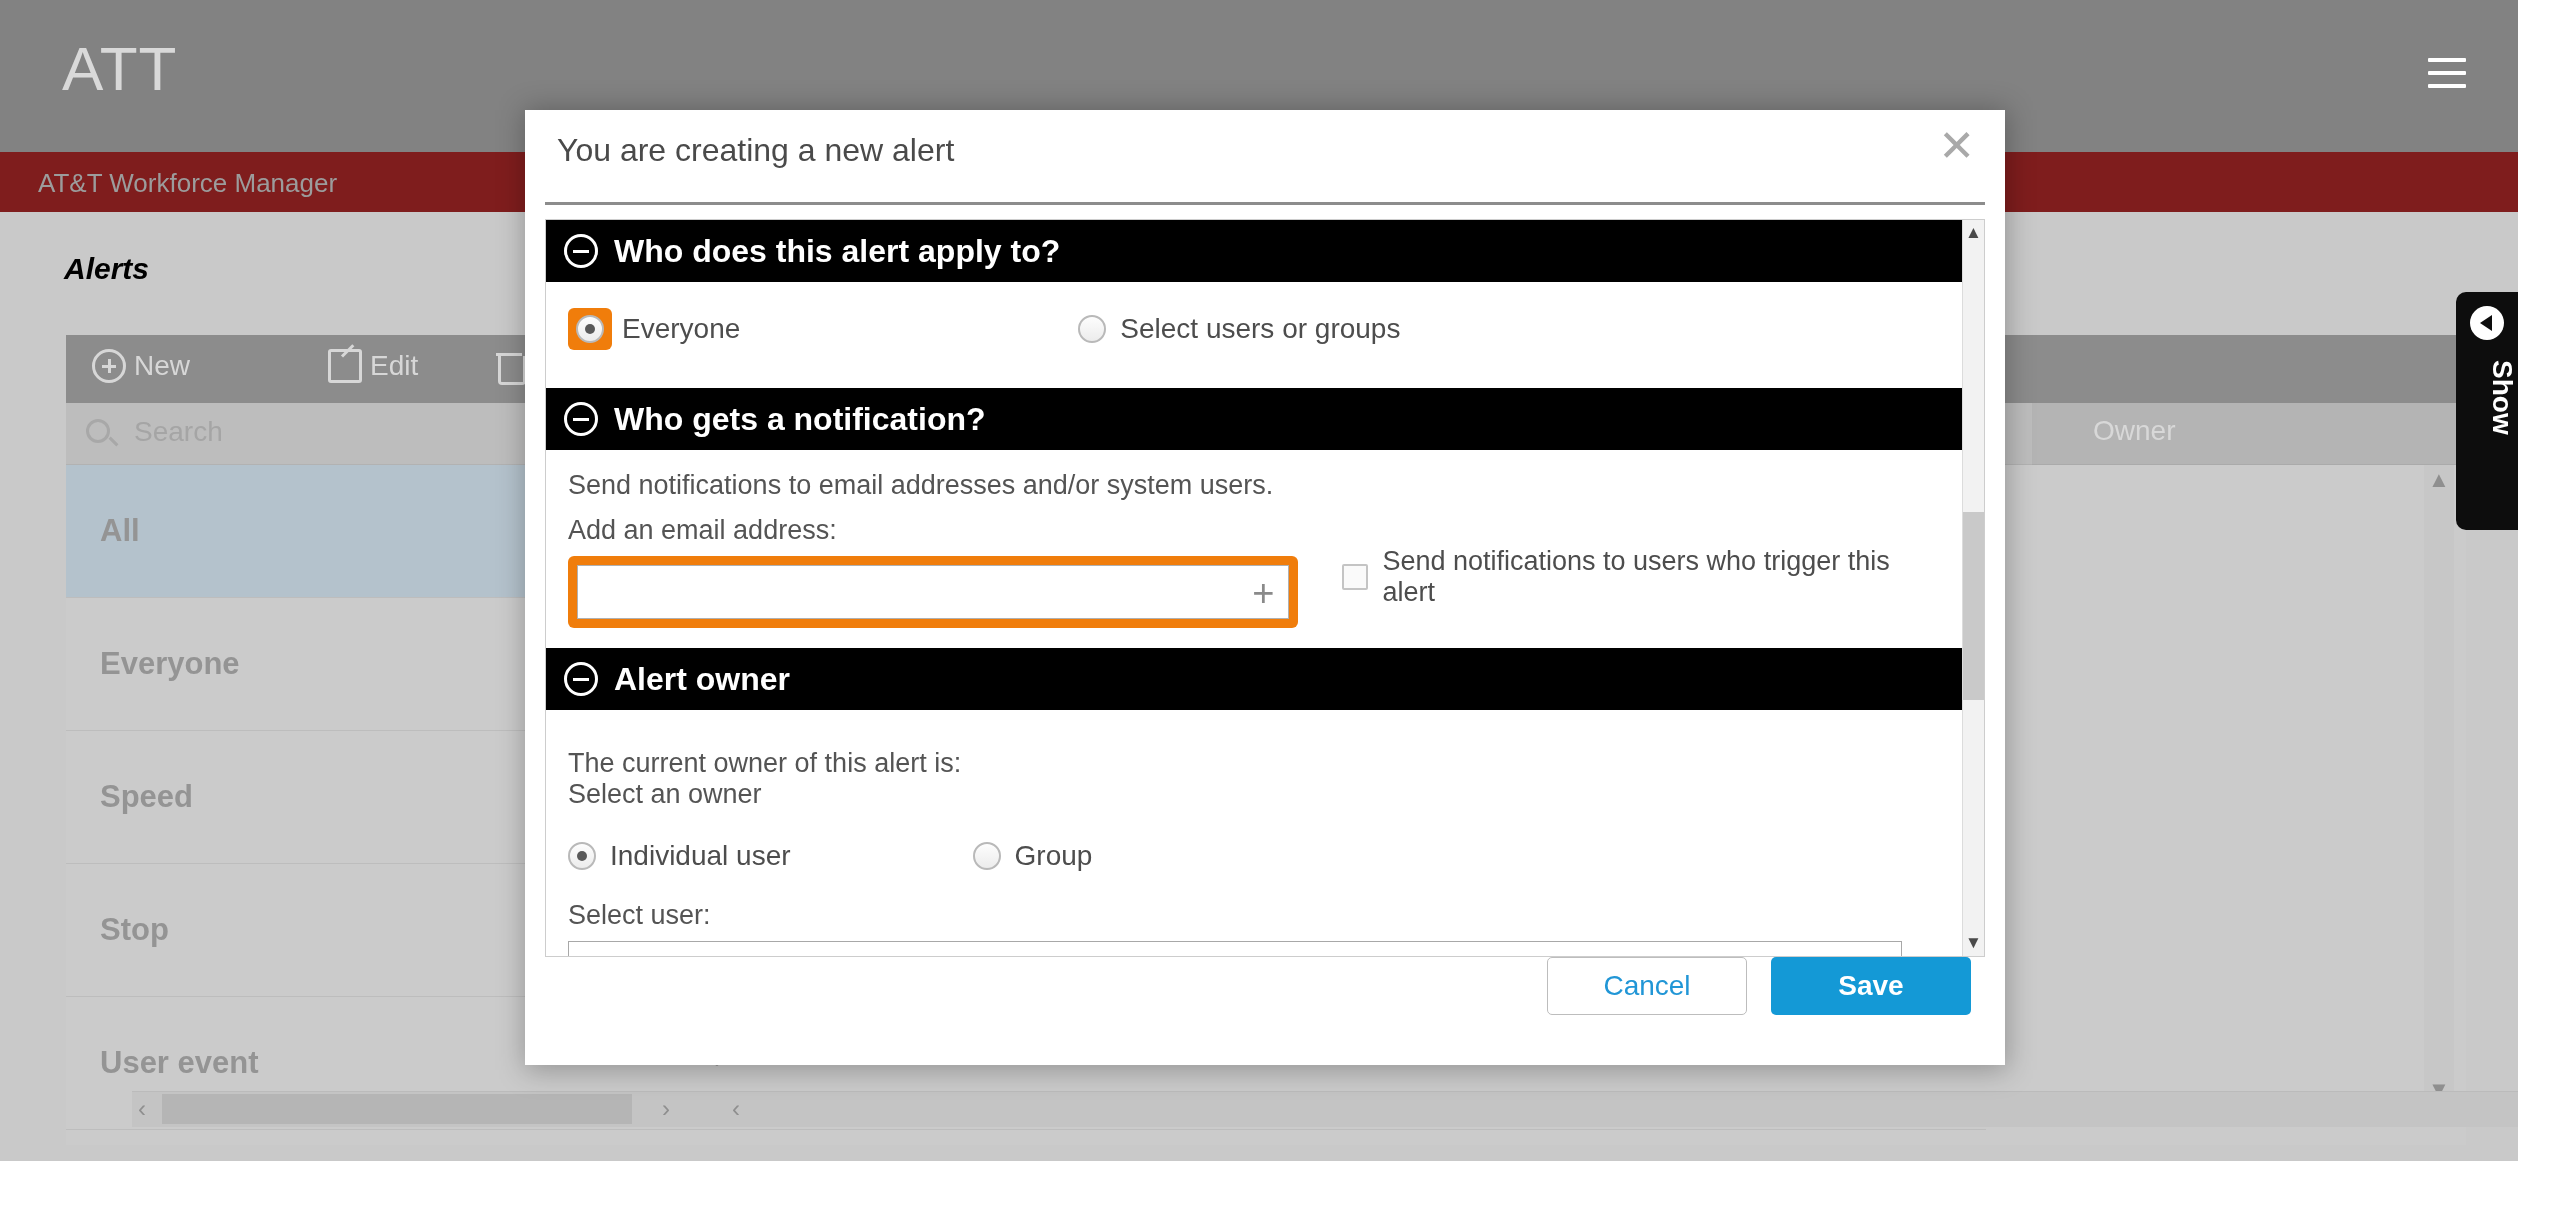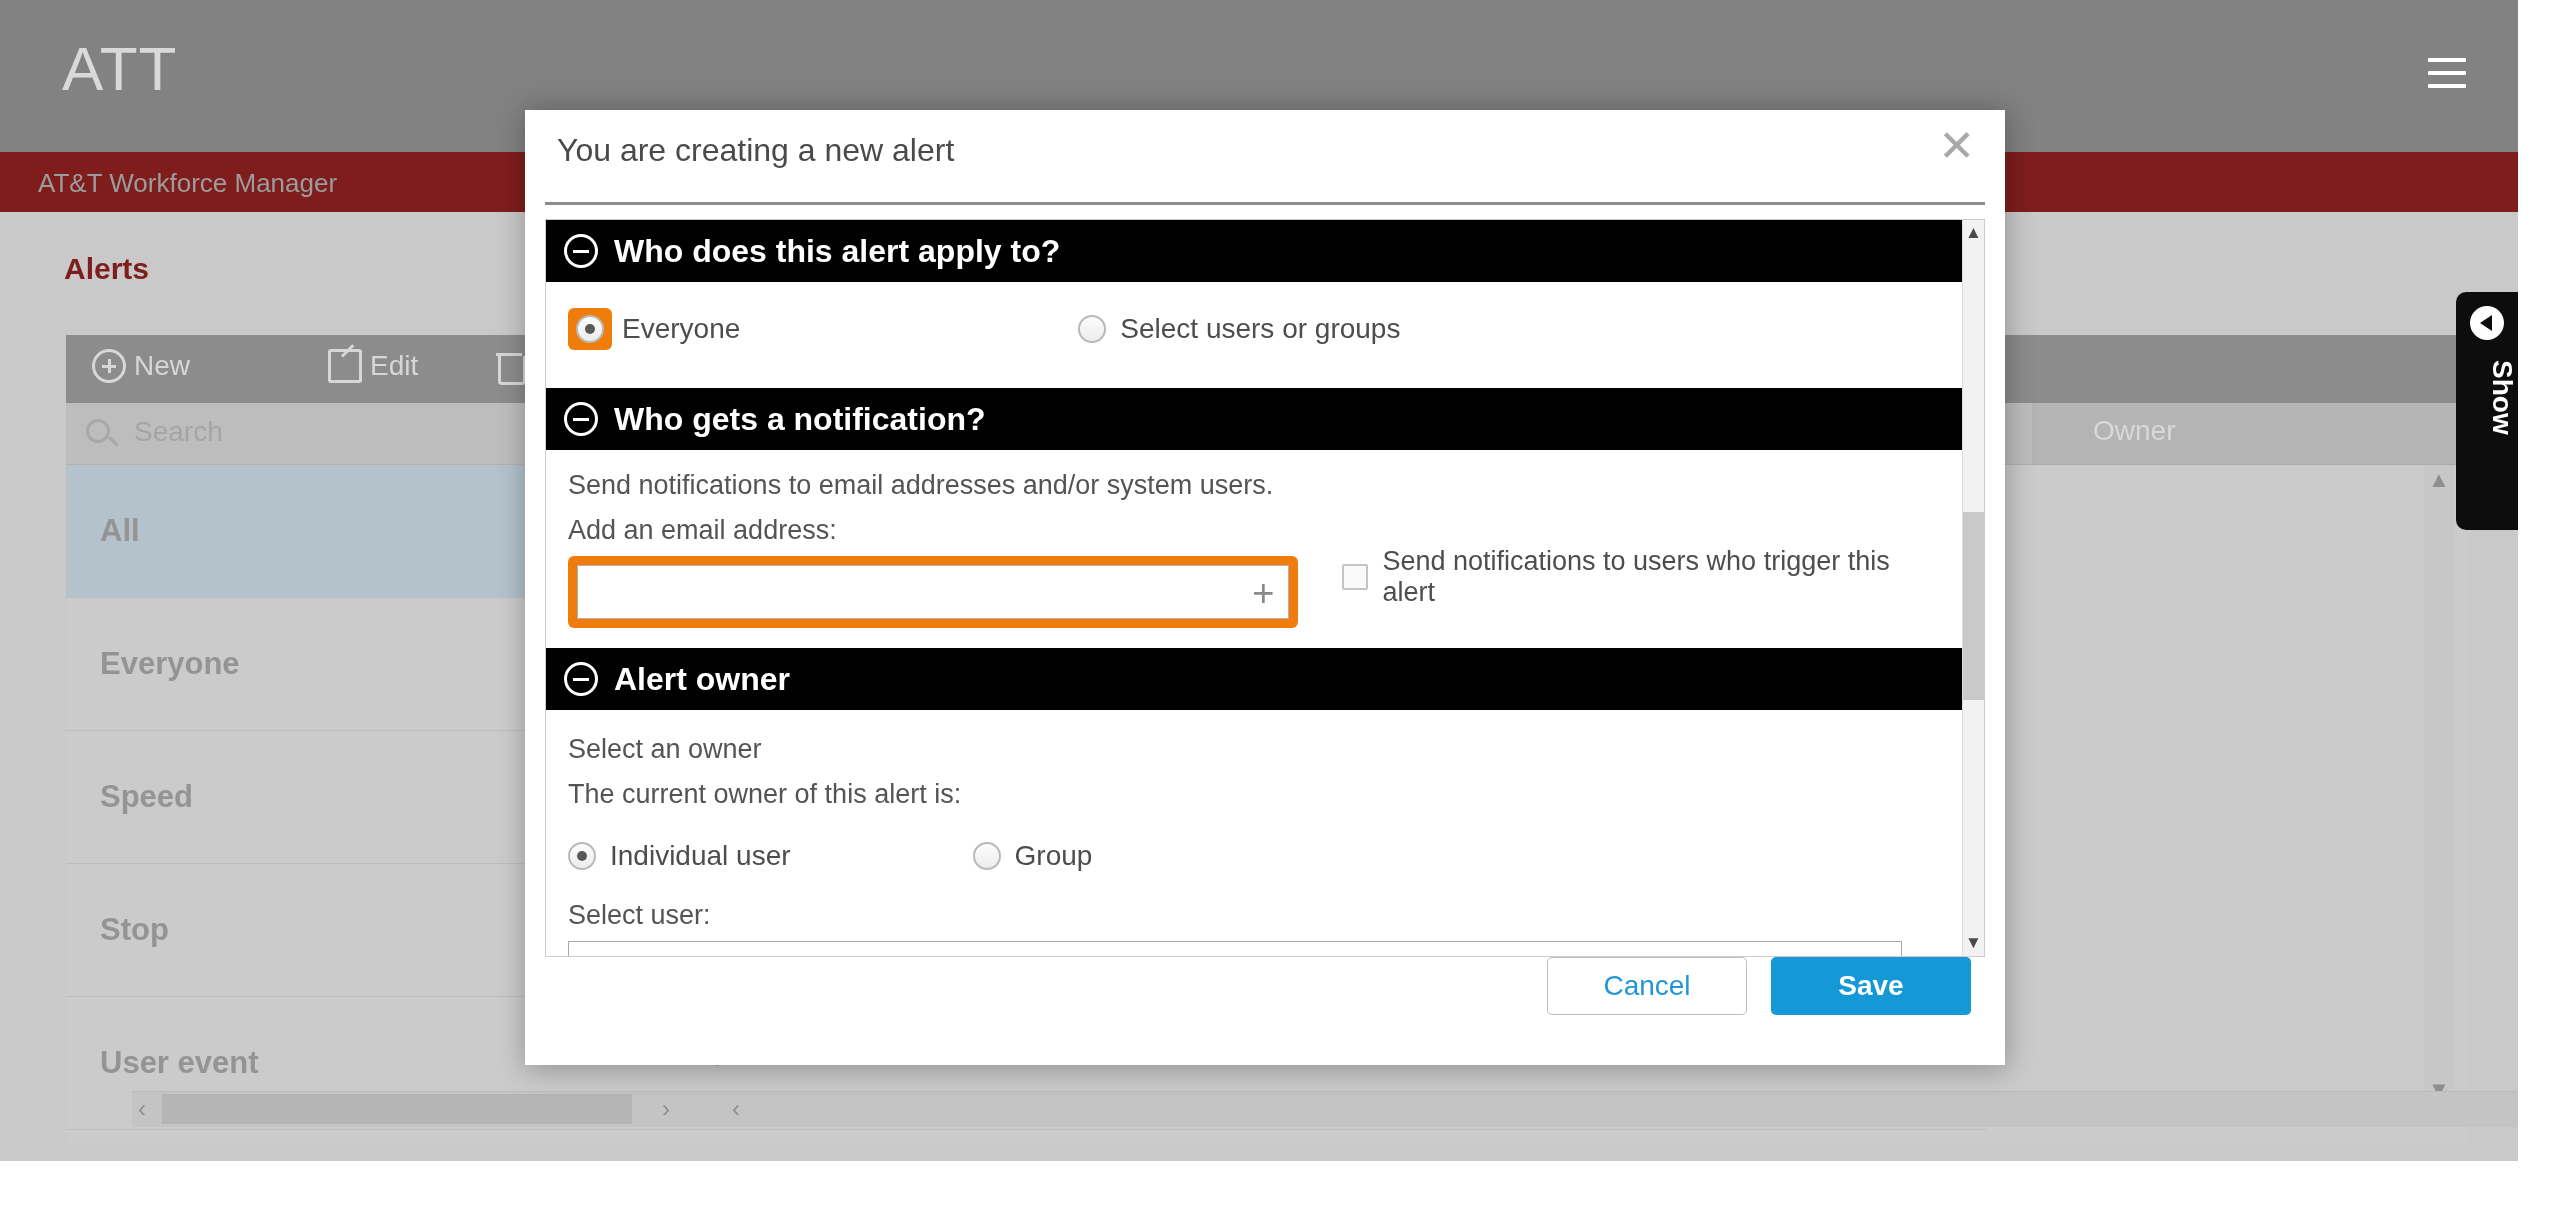--- a/index.html
+++ b/index.html
@@ -54,21 +54,21 @@
     width: 2518px; height: 60px;
     background: #7f1d1d;
   }
   .subheader-title {
     position: absolute; left: 38px; top: 16px;
     font-size: 26px; color: #9c9c9c;
   }
 
   .page-title {
     position: absolute; left: 64px; top: 252px;
-    font-size: 30px; color: #7f1d1d; font-weight: bold;
+    font-size: 30px; color: #000000; font-weight: bold; font-style: italic;
   }
 
   
   .list-panel {
     position: absolute; left: 66px; top: 335px;
     width: 2400px; height: 810px;
     background: #cbcbcb;
   }
   .toolbar {
     position: absolute; left: 0; top: 0;
@@ -499,22 +499,22 @@
               <span class="lbl">Send notifications to users who trigger this alert</span>
             </div>
           </div>
         </div>
 
         <div class="sec-head">
           <span class="minus"></span>
           <span class="title">Alert owner</span>
         </div>
         <div class="sec-body" style="padding-top:24px;">
+          <div class="note" style="margin-top:14px;">The current owner of this alert is:</div>
           <div class="note">Select an owner</div>
-          <div class="note" style="margin-top:14px;">The current owner of this alert is:</div>
           <div class="row" style="margin-top:30px;">
             <div class="radio-wrap">
               <span class="radio checked"></span>
               <span class="lbl">Individual user</span>
             </div>
             <div class="radio-wrap" style="margin-left:182px;">
               <span class="radio"></span>
               <span class="lbl">Group</span>
             </div>
           </div>

